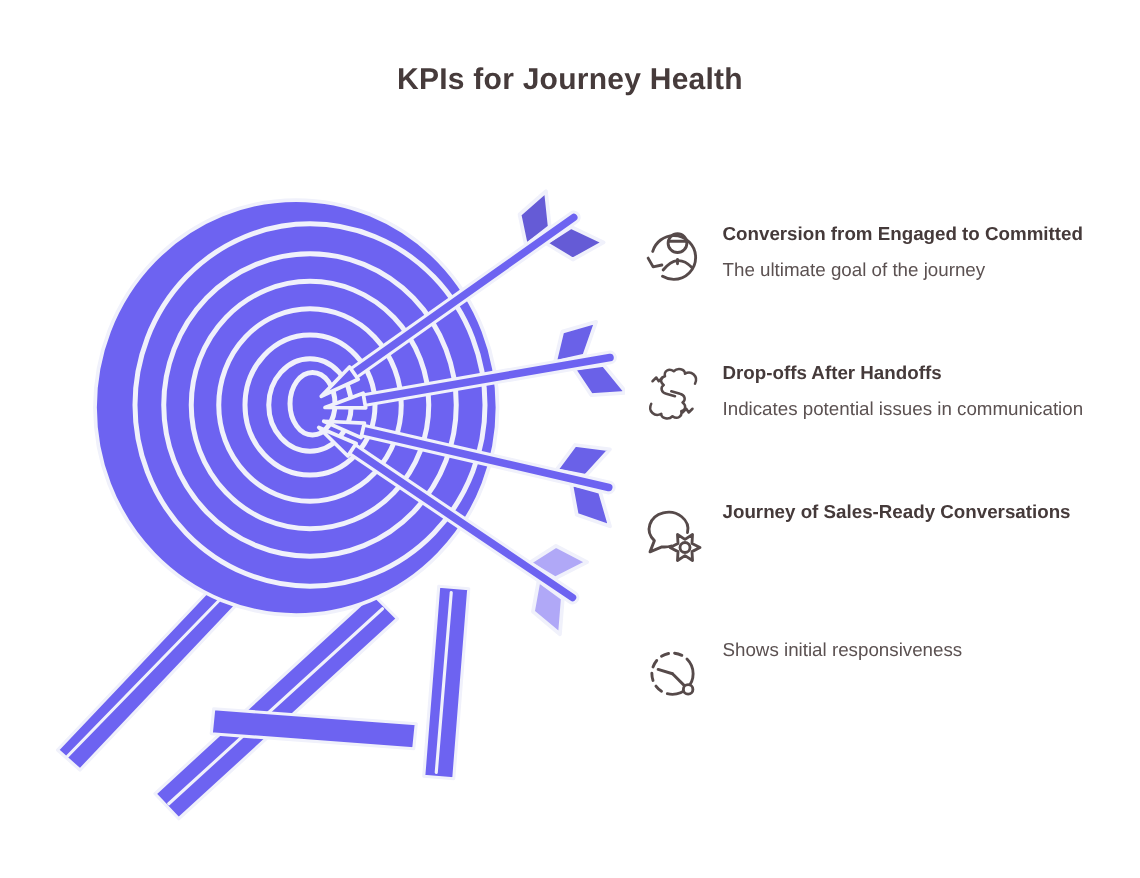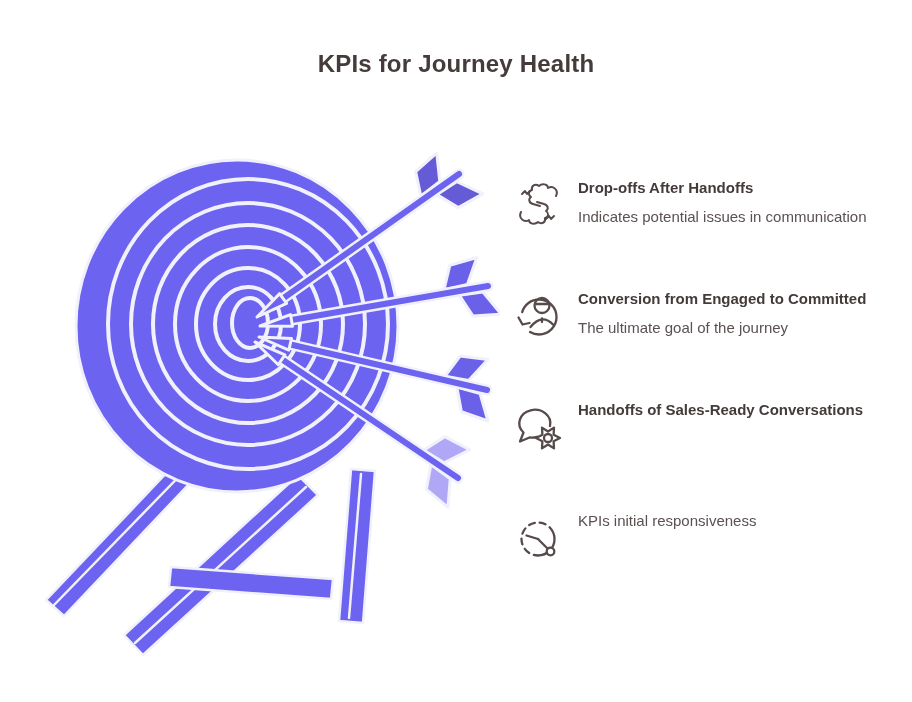--- a/index.html
+++ b/index.html
@@ -128,71 +128,71 @@
             <polygon class="cone" points="0,0 32,-6 32,6"></polygon>
           </g>
       </g>
     </svg>
   </div>
 
   <ul class="kpi-list">
 
     <li class="kpi-item">
       <span class="kpi-icon">
-        <svg viewBox="0 0 52 52" style="stroke-width:2">
-          <path d="M44 17c3-6-3-11-8-8 0-4-6-5-9-2-4-3-8 0-7 4-4 1-4 5-1 7-3 2-2 6 2 7l7 2"></path>
-          <path d="M9 33c-3 6 3 11 8 8 0 4 6 5 9 2 4 3 8 0 7-4 4-1 4-5 1-7 3-2 2-6-2-7l-7-2"></path>
-          <path d="M10 15l3-3 2 3 3-3"></path>
-          <path d="M34 40l3-3 2 3 3-3"></path>
-        </svg>
-      </span>
-      <div class="kpi-text">
-        <div class="kpi-title">Drop-offs After Handoffs</div>
-        <div class="kpi-desc">Indicates potential issues in communication</div>
-      </div>
-    </li>
-
-    <li class="kpi-item">
-      <span class="kpi-icon">
         <svg viewBox="0 0 52 52">
           <circle cx="27" cy="27" r="17.5" stroke-dasharray="36.7 22.9 50.4"></circle>
           <polyline points="6.5,27.5 10.5,34.5 17.5,33"></polyline>
           <circle cx="30" cy="15.5" r="7.5"></circle>
           <line x1="23" y1="14" x2="37.5" y2="14"></line>
           <path d="M18.5 37 Q30 23 41.5 35"></path>
           <line x1="30" y1="28.5" x2="30" y2="32"></line>
         </svg>
       </span>
       <div class="kpi-text">
         <div class="kpi-title">Conversion from Engaged to Committed</div>
         <div class="kpi-desc">The ultimate goal of the journey</div>
       </div>
     </li>
 
     <li class="kpi-item">
       <span class="kpi-icon">
+        <svg viewBox="0 0 52 52" style="stroke-width:2">
+          <path d="M44 17c3-6-3-11-8-8 0-4-6-5-9-2-4-3-8 0-7 4-4 1-4 5-1 7-3 2-2 6 2 7l7 2"></path>
+          <path d="M9 33c-3 6 3 11 8 8 0 4 6 5 9 2 4 3 8 0 7-4 4-1 4-5 1-7 3-2 2-6-2-7l-7-2"></path>
+          <path d="M10 15l3-3 2 3 3-3"></path>
+          <path d="M34 40l3-3 2 3 3-3"></path>
+        </svg>
+      </span>
+      <div class="kpi-text">
+        <div class="kpi-title">Drop-offs After Handoffs</div>
+        <div class="kpi-desc">Indicates potential issues in communication</div>
+      </div>
+    </li>
+
+    <li class="kpi-item">
+      <span class="kpi-icon">
         <svg viewBox="0 0 52 52">
           <path d="M38 25 A15.5 13.5 0 1 0 11.5 31.5 L8 40.5 L17.5 36.5 A15.5 13.5 0 0 0 25 35.8"></path>
           <polygon class="solid" points="48,37 41.6,40.3 42,47.4 36,43.5 30,47.4 30.4,40.3 24,37 30.4,33.8 30,26.6 36,30.5 42,26.6 41.6,33.8"></polygon>
           <circle class="solid" cx="36" cy="37" r="4"></circle>
         </svg>
       </span>
       <div class="kpi-text">
-        <div class="kpi-title">Handoffs of Sales-Ready Conversations</div>
+        <div class="kpi-title">Journey of Sales-Ready Conversations</div>
       </div>
     </li>
 
     <li class="kpi-item">
       <span class="kpi-icon">
         <svg viewBox="0 0 52 52">
           <circle cx="26" cy="27" r="16.5" stroke-dasharray="30 5 6 5 6 5 6 5 6 5 6 5 13.7"></circle>
           <line x1="26" y1="27" x2="14.5" y2="23.5"></line>
           <line x1="26" y1="27" x2="35.5" y2="36.5"></line>
           <circle class="solid" cx="38.5" cy="39.5" r="3.8"></circle>
         </svg>
       </span>
       <div class="kpi-text">
-        <div class="kpi-desc">KPIs initial responsiveness</div>
+        <div class="kpi-desc">Shows initial responsiveness</div>
       </div>
     </li>
 
   </ul>
 </div>
 
 </body></html>

